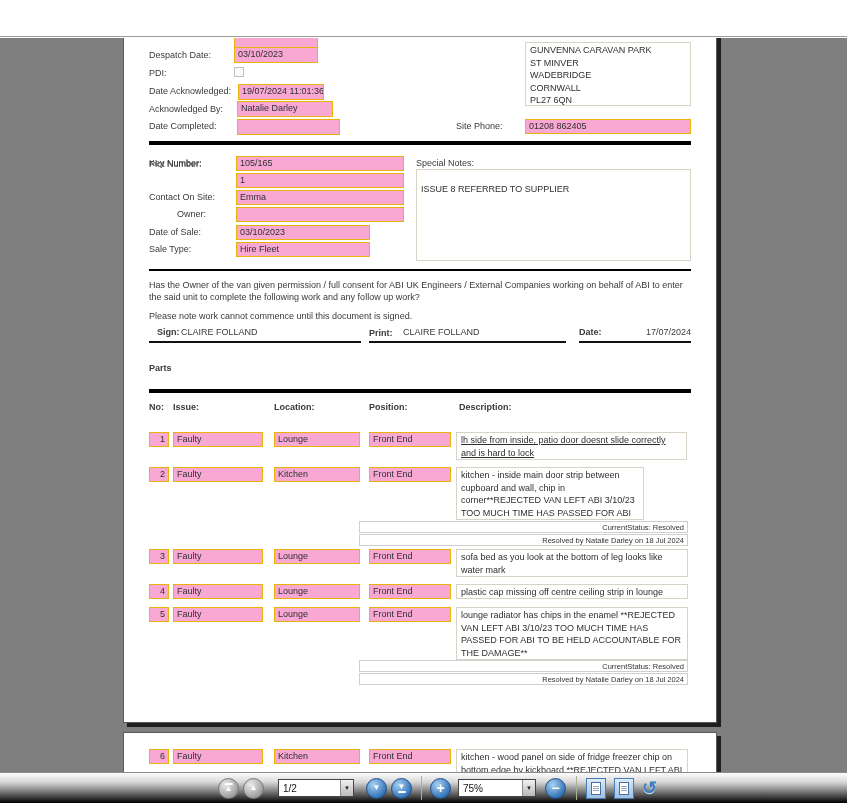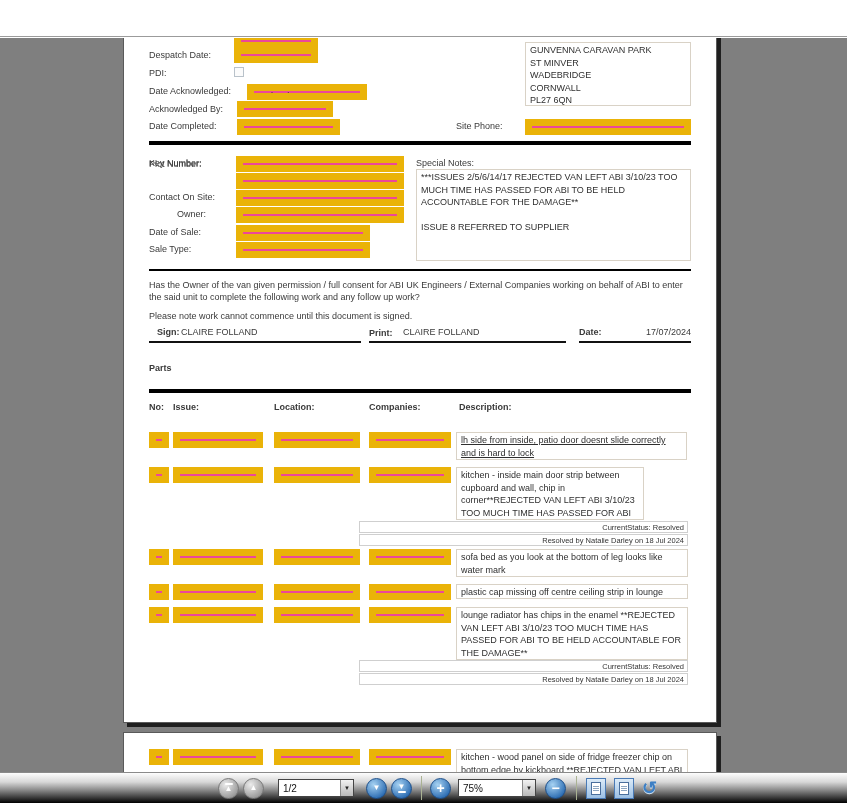--- a/index.html
+++ b/index.html
@@ -12,21 +12,21 @@
 
   
   .viewer { position:absolute; left:0; top:38px; width:847px; height:734px; background:#7f7f7f; overflow:hidden; }
 
   .page { position:absolute; left:123px; width:594px; background:#ffffff; border:1px solid #5a5a5a; box-shadow:4px 4px 0 #1f1f1f; }
   .page1 { top:-6px; height:691px; }
   .page2 { top:694px; height:220px; }
 
   .lbl { position:absolute; font-size:9px; color:#3a3a3a; white-space:nowrap; }
   .blbl { font-weight:bold; }
-  .ibox { position:absolute; border:7px solid #eab308; background:#ec4899; font-size:9px; color:#2f2f2f; padding:1px 3px; overflow:hidden; white-space:nowrap; }
+  .ibox { position:absolute; border:1px solid #eab308; background:#f9a8d4; font-size:9px; color:#2f2f2f; padding:1px 3px; overflow:hidden; white-space:nowrap; }
   .tbox { position:absolute; border:1px solid #d9d2c6; background:#fff; font-size:9px; color:#2f2f2f; padding:1px 4px; line-height:12.5px; overflow:hidden; }
   .rule { position:absolute; background:#000; }
   .chk { position:absolute; width:10px; height:10px; border:1px solid #b9c2ca; background:#fbfbfb; }
   .uline { position:absolute; border-bottom:2px solid #111; }
   .statusbox { position:absolute; border:1px solid #cfcfcf; background:#fff; font-size:7.5px; color:#333; text-align:right; padding:1px 3px; white-space:nowrap; overflow:hidden; }
 
   
   .toolbar { position:absolute; left:0; top:772px; width:847px; height:31px;
     background:linear-gradient(180deg,#fdfdfd 0%,#d8d8d8 30%,#8f8f8f 55%,#3a3a3a 82%,#000 100%);
     border-top:1px solid #8a8a8a; display:flex; align-items:center; }
@@ -57,21 +57,21 @@
 
       <div class="ibox" style="left:110px; top:0; width:84px; height:15px;"></div>
 
       <div class="lbl" style="left:25px; top:17px;">Despatch Date:</div>
       <div class="ibox" style="left:110px; top:14px; width:84px; height:16px;">03/10/2023</div>
 
       <div class="lbl" style="left:25px; top:35px;">PDI:</div>
       <div class="chk" style="left:110px; top:34px;"></div>
 
       <div class="lbl" style="left:25px; top:53px;">Date Acknowledged:</div>
-      <div class="ibox" style="left:123px; top:51px; width:120px; height:16px;font-family:Liberation Mono, monospace;">19/07/2024 11:01:36</div>
+      <div class="ibox" style="left:114px; top:51px; width:86px; height:16px;">19/07/2024 11:01:36</div>
 
       <div class="lbl" style="left:25px; top:71px;">Acknowledged By:</div>
       <div class="ibox" style="left:113px; top:68px; width:96px; height:16px;">Natalie Darley</div>
 
       <div class="lbl" style="left:25px; top:88px;">Date Completed:</div>
       <div class="ibox" style="left:113px; top:86px; width:103px; height:16px;"></div>
 
       <div class="tbox" style="left:401px; top:9px; width:166px; height:64px; line-height:12.5px; white-space:nowrap;">
         <div>GUNVENNA CARAVAN PARK</div>
         <div>ST MINVER</div>
@@ -98,21 +98,20 @@
       <div class="ibox" style="left:112px; top:174px; width:168px; height:15px;"></div>
 
       <div class="lbl" style="left:25px; top:194px;">Date of Sale:</div>
       <div class="ibox" style="left:112px; top:192px; width:134px; height:15px;">03/10/2023</div>
 
       <div class="lbl" style="left:25px; top:211px;">Sale Type:</div>
       <div class="ibox" style="left:112px; top:209px; width:134px; height:15px;">Hire Fleet</div>
 
       <div class="lbl" style="left:292px; top:125px;">Special Notes:</div>
       <div class="tbox" style="left:292px; top:136px; width:275px; height:92px;">
-        <div>***ISSUES 2/5/6/14/17 REJECTED VAN LEFT ABI 3/10/23 TOO MUCH TIME HAS PASSED FOR ABI TO BE HELD ACCOUNTABLE FOR THE DAMAGE**</div>
         <div style="margin-top:12px;">ISSUE 8 REFERRED TO SUPPLIER</div>
       </div>
 
       <div class="rule" style="left:25px; top:236px; width:542px; height:2px;"></div>
 
       <div class="lbl" style="left:25px; top:246px; width:542px; white-space:normal; line-height:12px;">Has the Owner of the van given permission / full consent for ABI UK Engineers / External Companies working on behalf of ABI to enter the said unit to complete the following work and any follow up work?</div>
       <div class="lbl" style="left:25px; top:278px;">Please note work cannot commence until this document is signed.</div>
 
       <div class="lbl blbl" style="left:25px; top:294px;margin-left:8px;">Sign:</div>
       <div class="lbl" style="left:57px; top:294px;">CLAIRE FOLLAND</div>
@@ -125,21 +124,21 @@
       <div class="lbl blbl" style="left:455px; top:294px;">Date:</div>
       <div class="lbl" style="left:455px; top:294px; width:112px; text-align:right;">17/07/2024</div>
       <div class="uline" style="left:455px; top:294px; width:112px; height:16px;"></div>
 
       <div class="lbl blbl" style="left:25px; top:330px;">Parts</div>
       <div class="rule" style="left:25px; top:356px; width:542px; height:4px;"></div>
 
       <div class="lbl blbl" style="left:25px; top:369px;">No:</div>
       <div class="lbl blbl" style="left:49px; top:369px;">Issue:</div>
       <div class="lbl blbl" style="left:150px; top:369px;">Location:</div>
-      <div class="lbl blbl" style="left:245px; top:369px;">Companies:</div>
+      <div class="lbl blbl" style="left:245px; top:369px;">Position:</div>
       <div class="lbl blbl" style="left:335px; top:369px;">Description:</div>
 
       <div>
         <div class="ibox" style="left:25px; top:399px; width:20px; height:15px; text-align:right;">1</div>
         <div class="ibox" style="left:49px; top:399px; width:90px; height:15px;">Faulty</div>
         <div class="ibox" style="left:150px; top:399px; width:86px; height:15px;">Lounge</div>
         <div class="ibox" style="left:245px; top:399px; width:82px; height:15px;">Front End</div>
         <div class="tbox" style="left:332px; top:399px; width:231px; height:28px;text-decoration:underline;">lh side from inside, patio door doesnt slide correctly and is hard to lock</div>
       </div>
 

